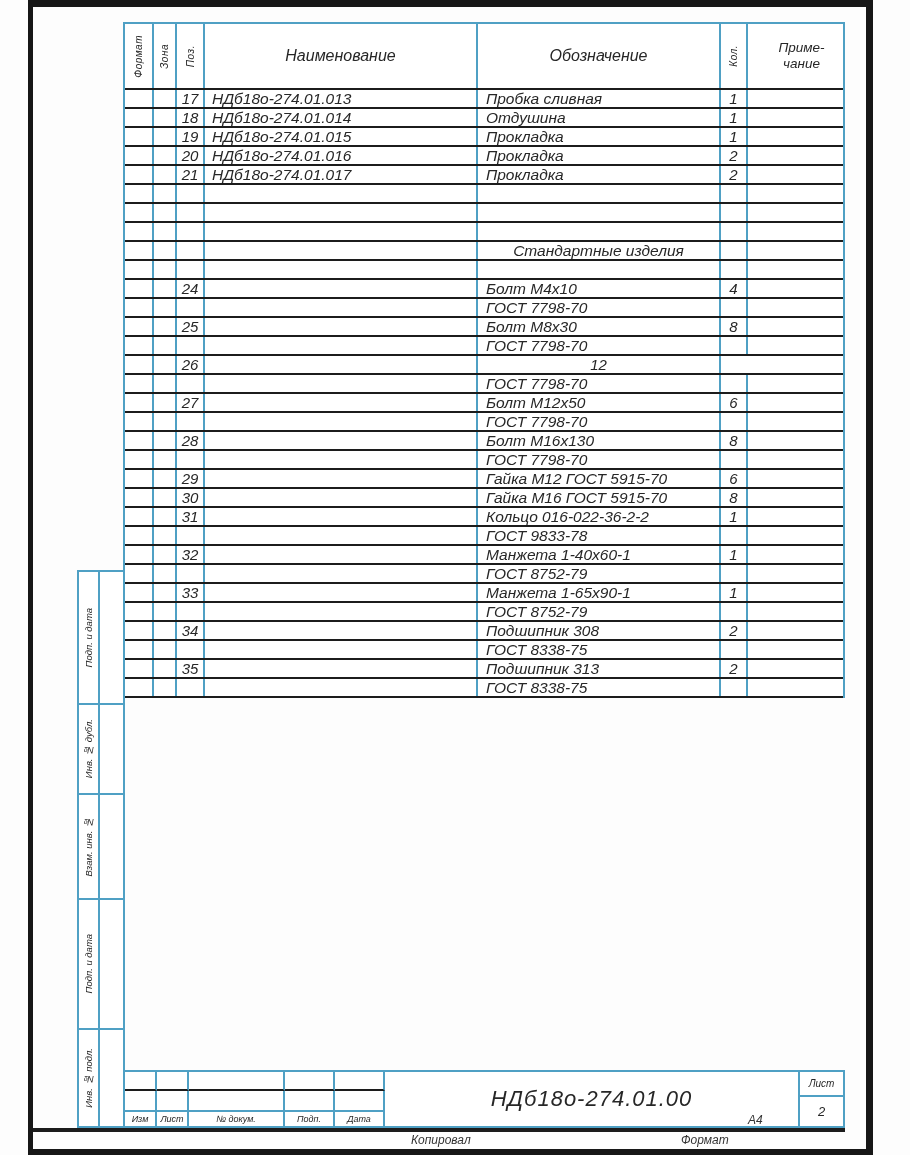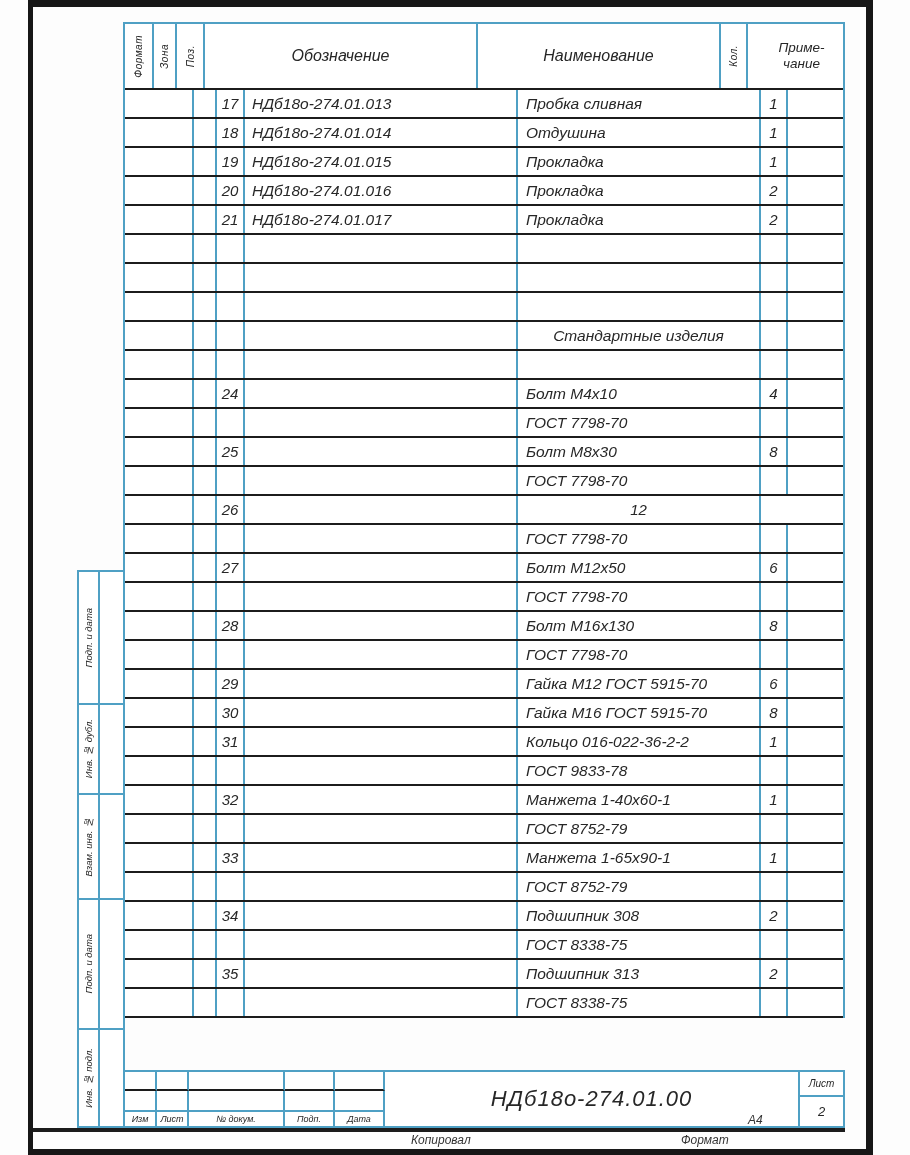--- a/index.html
+++ b/index.html
@@ -50,23 +50,22 @@
   }
   .hc:last-child{border-right:none;padding-left:12px;}
   .hc.small{font-size:13.5px;line-height:1.15;white-space:pre-line;}
   .vtext{
     writing-mode:vertical-rl;
     transform:rotate(180deg);
     font-size:10px;
     letter-spacing:.5px;
   }
   .row{
-    height:29px;
+    height:19px;
     border-bottom:2px solid var(--black);
-    padding-left:40px;
   }
   .c{
     display:flex;align-items:center;
     border-right:2px solid var(--blue);
     overflow:hidden;
     font-size:15.5px;
     white-space:nowrap;
   }
   .c:last-child{border-right:none;}
   .cp{justify-content:center;font-size:15px;}
@@ -168,22 +167,22 @@
     <div class="spec-header grid7">
       <div class="hc">
         <span class="vtext">Формат</span>
       </div>
       <div class="hc">
         <span class="vtext">Зона</span>
       </div>
       <div class="hc">
         <span class="vtext">Поз.</span>
       </div>
+      <div class="hc">Наименование</div>
       <div class="hc">Обозначение</div>
-      <div class="hc">Наименование</div>
       <div class="hc">
         <span class="vtext">Кол.</span>
       </div>
       <div class="hc small">Приме-
 чание</div>
     </div>
 
     <div class="rows-box">
 
         <div class="row grid7">

